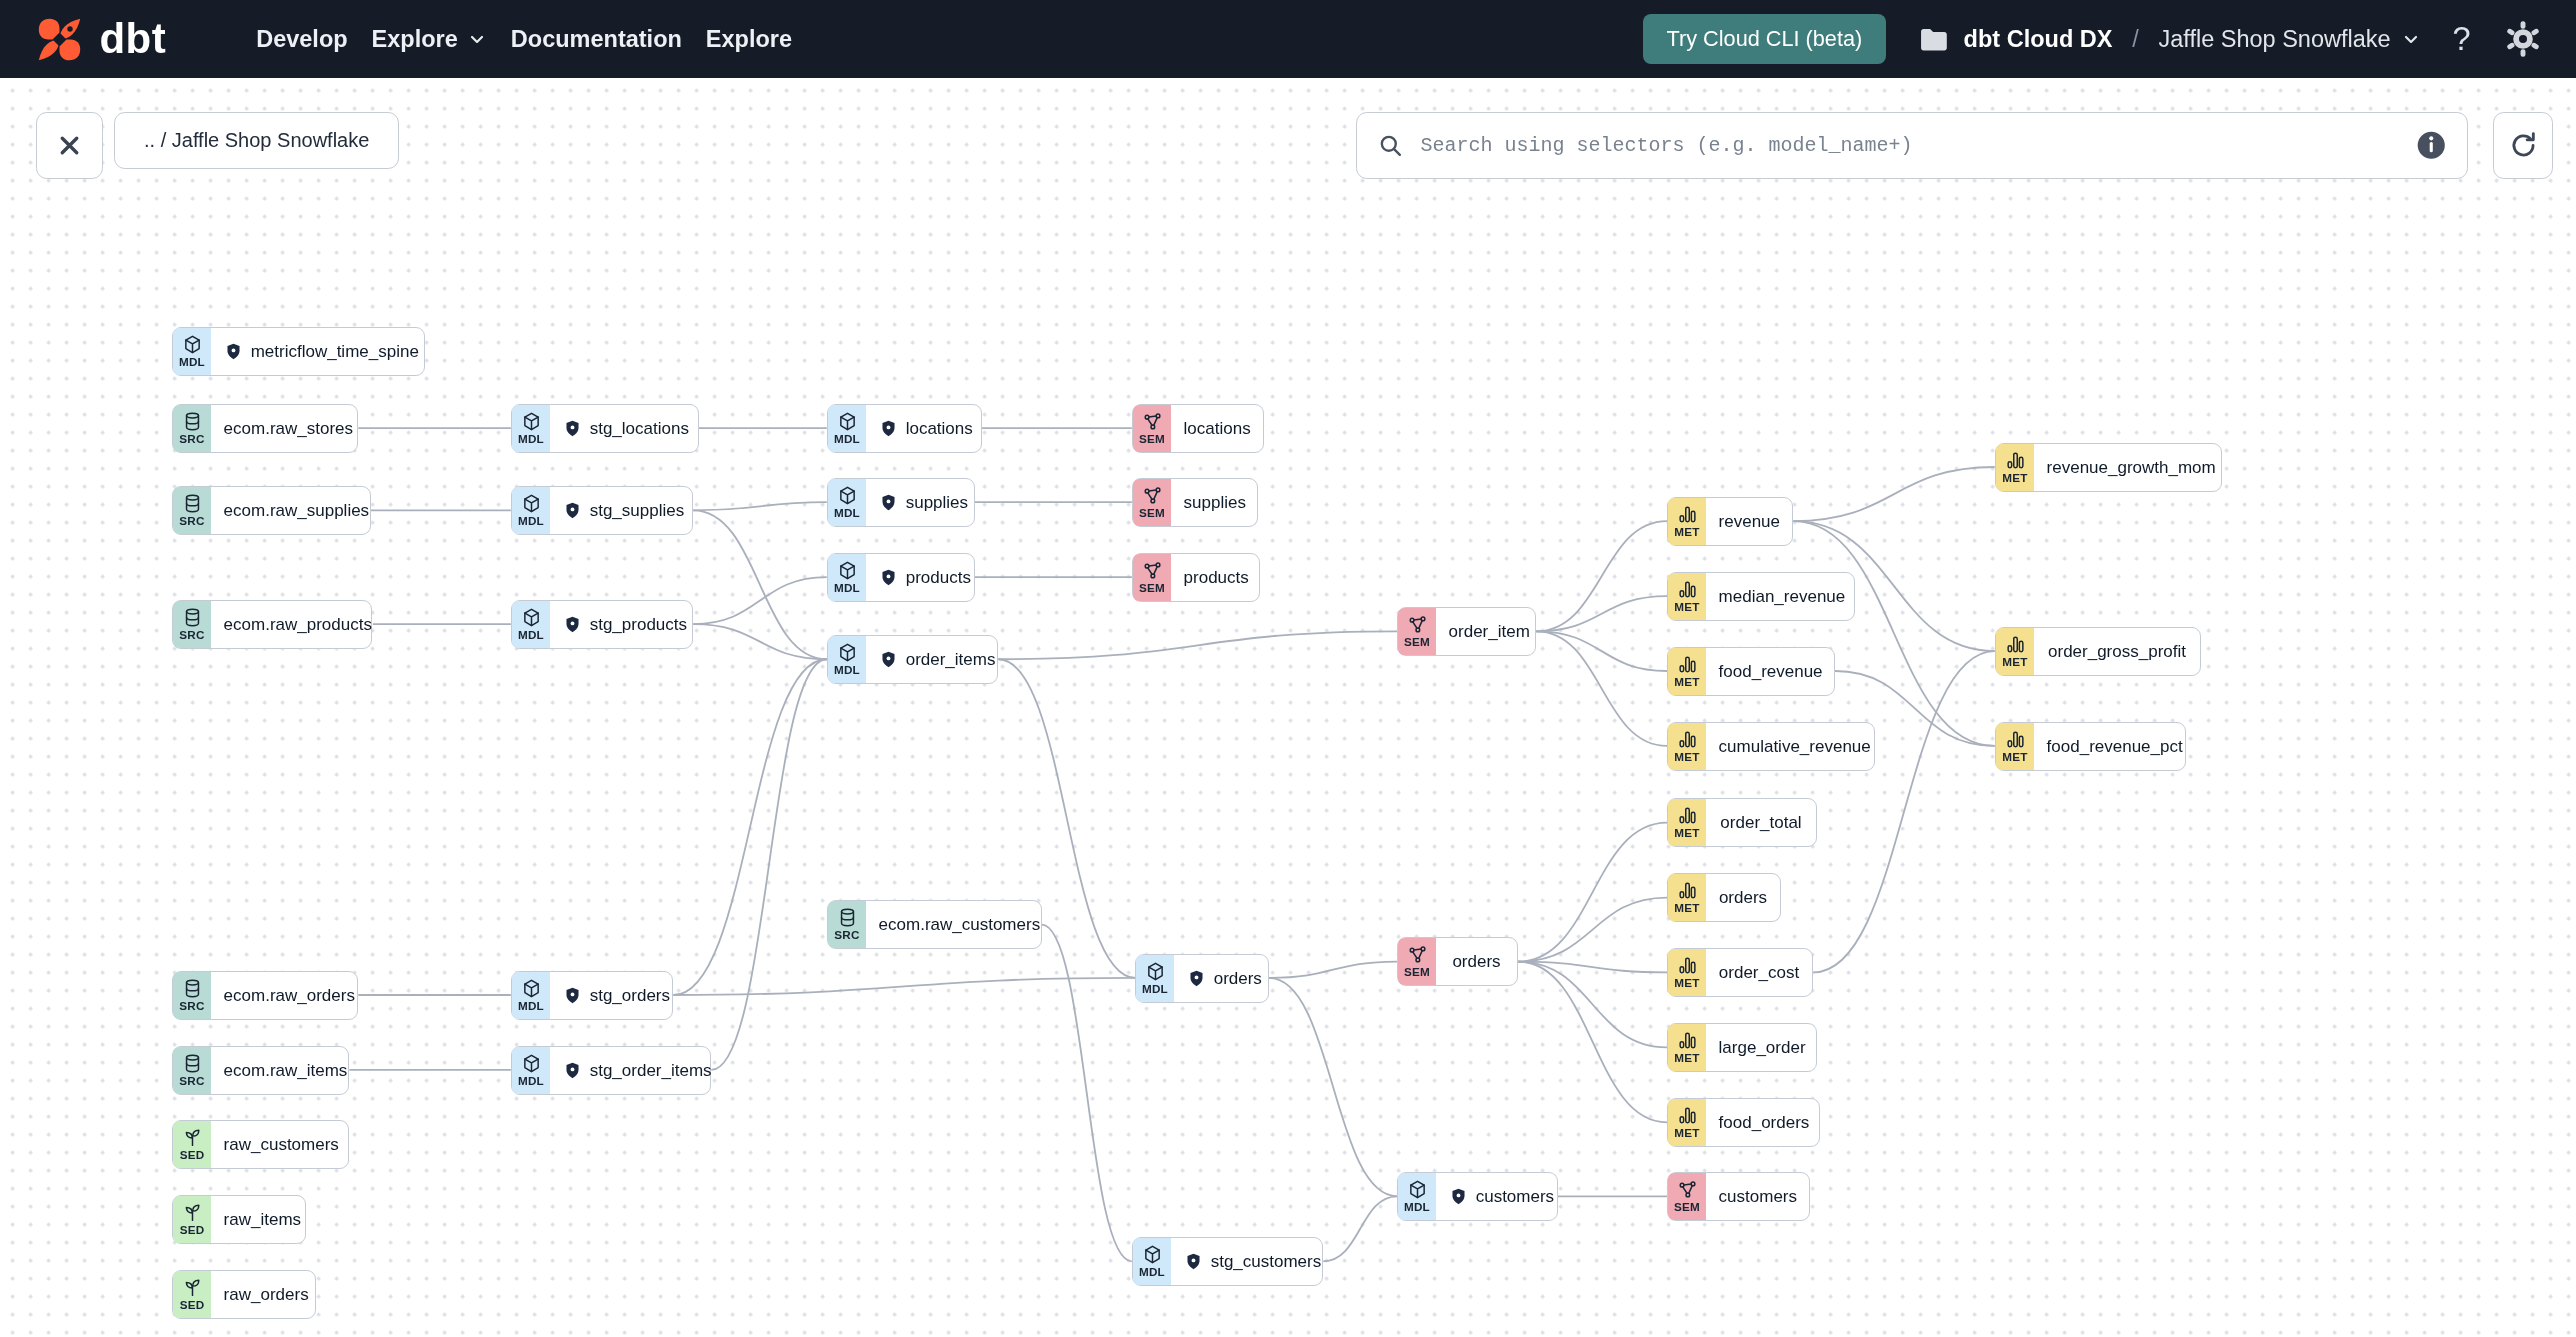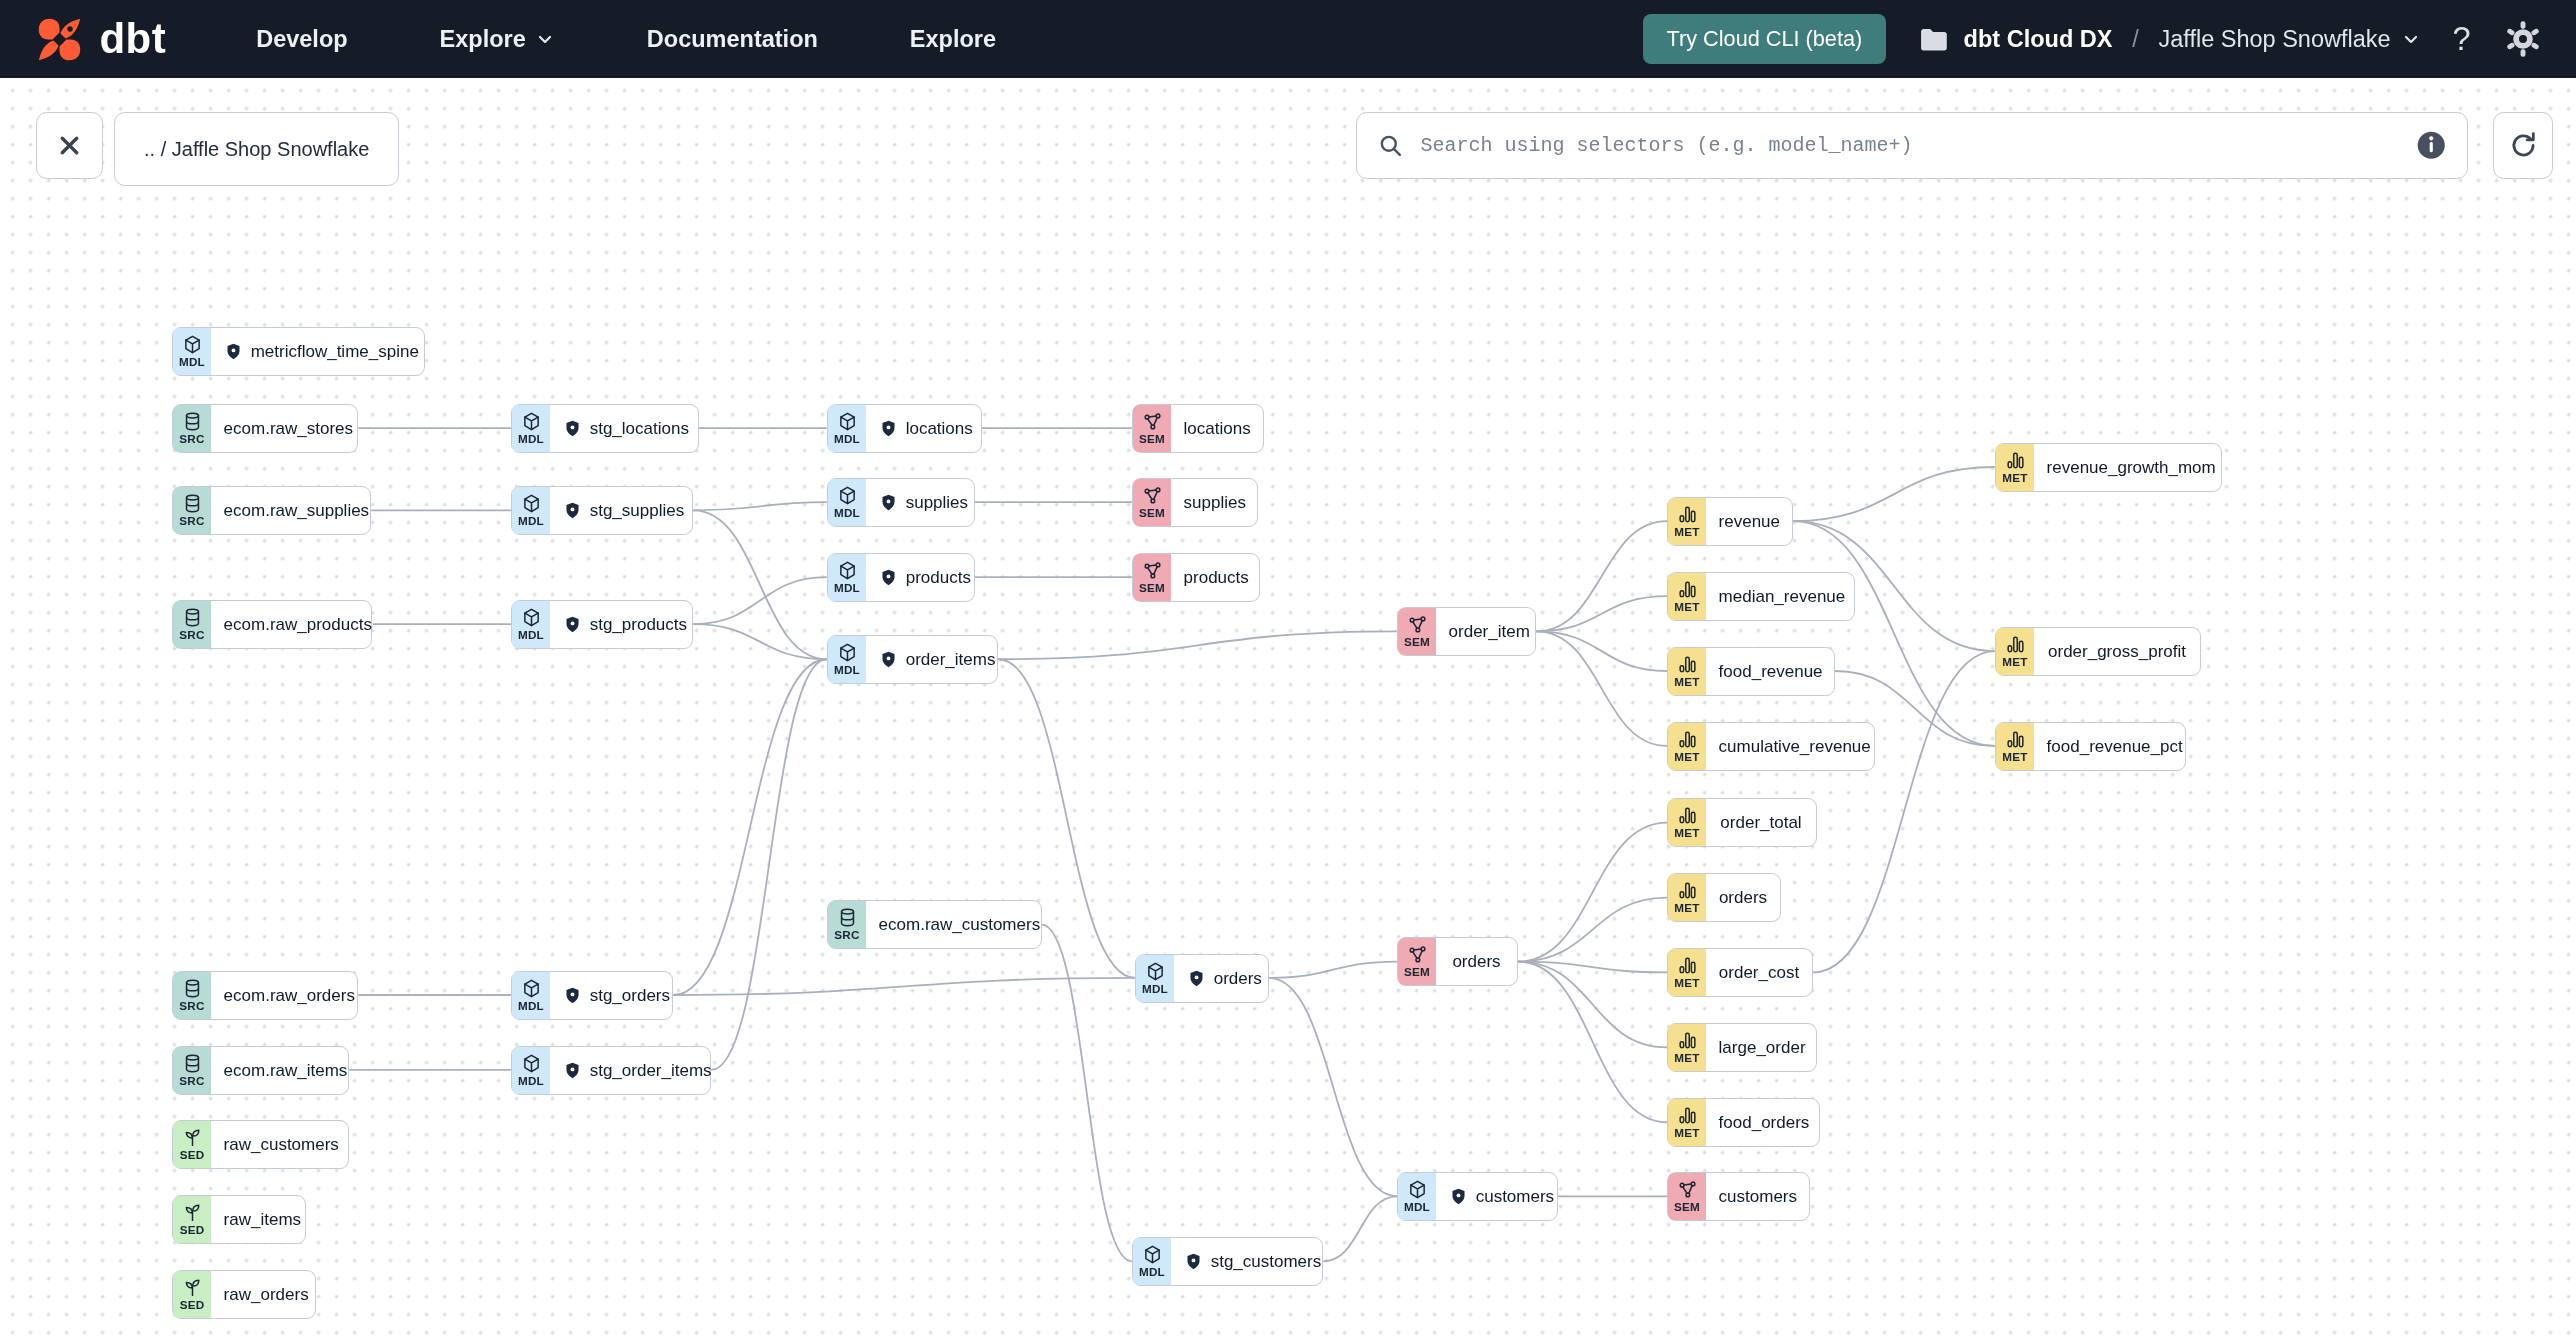--- a/index.html
+++ b/index.html
@@ -9,21 +9,21 @@
     -webkit-font-smoothing:antialiased;
   }
   
   .navbar{
     position:absolute;left:0;top:0;right:0;height:78px;background:#151b27;
     display:flex;align-items:center;padding:0 32.5px 0 34px;box-sizing:border-box;z-index:40;
   }
   .logo{display:flex;align-items:center;gap:14.4px}
   .logo-mark svg{width:51px;height:51px;display:block}
   .logo-text{color:#ffffff;font-size:42px;font-weight:700;letter-spacing:0.5px;line-height:1}
-  .nav-links{display:flex;align-items:flex-end;gap:92px;margin-left:90px}
+  .nav-links{display:flex;align-items:flex-end;gap:24px;margin-left:90px}
   .nav-link{color:#edf0f4;font-size:23.5px;font-weight:600;display:flex;align-items:center;gap:9px;cursor:pointer}
   .nav-link svg{width:20px;height:20px}
   .nav-right{margin-left:auto;display:flex;align-items:center;gap:31px}
   .cta{background:#3e7d7b;color:#fff;font-size:21.7px;font-weight:500;padding:11.7px 23.5px;border-radius:8px;border:none;font-family:inherit;cursor:pointer}
   .acct{display:flex;align-items:center;gap:14.4px;font-size:23.5px;white-space:nowrap}
   .acct svg{width:32.5px;height:32.5px}
   .acct-name{color:#fff;font-weight:700}
   .acct-sep{color:#8a93a2;padding:0 5.4px}
   .proj{color:#e2e6eb;display:flex;align-items:center;gap:10.8px}
   .proj svg{width:20px;height:20px}
@@ -37,21 +37,21 @@
     background-image:radial-gradient(circle,#dcdee3 1.5px,transparent 1.9px);
     background-size:18px 18px;background-position:3.6px 3.6px;z-index:1;
   }
   #edge-svg{position:absolute;left:0;top:0;z-index:2}
   
   .tool{
     position:absolute;background:#fff;border:1.8px solid #c6cbd4;border-radius:10.8px;
     box-sizing:border-box;display:flex;align-items:center;justify-content:center;z-index:20;
   }
   #close-btn{left:36px;top:34px;width:67px;height:67px;cursor:pointer}
-  #crumb{left:114px;top:34px;height:74px;padding:0 29px;font-size:20px;color:#222c3b;white-space:nowrap}
+  #crumb{left:114px;top:34px;height:57px;padding:0 29px;font-size:20px;color:#222c3b;white-space:nowrap}
   #search{left:1356px;top:34px;width:1112px;height:67px;justify-content:flex-start;padding:0 20px;gap:14.4px}
   #search input{flex:1;border:none;outline:none;font-size:20px;color:#222c3b;background:transparent;font-family:Liberation Mono, monospace;min-width:0}
   #search input::placeholder{color:#79828f}
   #refresh{left:2493px;top:34px;width:60px;height:67px;cursor:pointer}
   
   .node{
     position:absolute;display:flex;align-items:stretch;height:49px;background:#fff;
     border:1.8px solid #c5cbd4;border-radius:9px;box-sizing:border-box;z-index:10;cursor:pointer;
   }
   .badge{flex:0 0 38px;display:flex;flex-direction:column;align-items:center;justify-content:center;border-radius:6.3px 0 0 6.3px}

